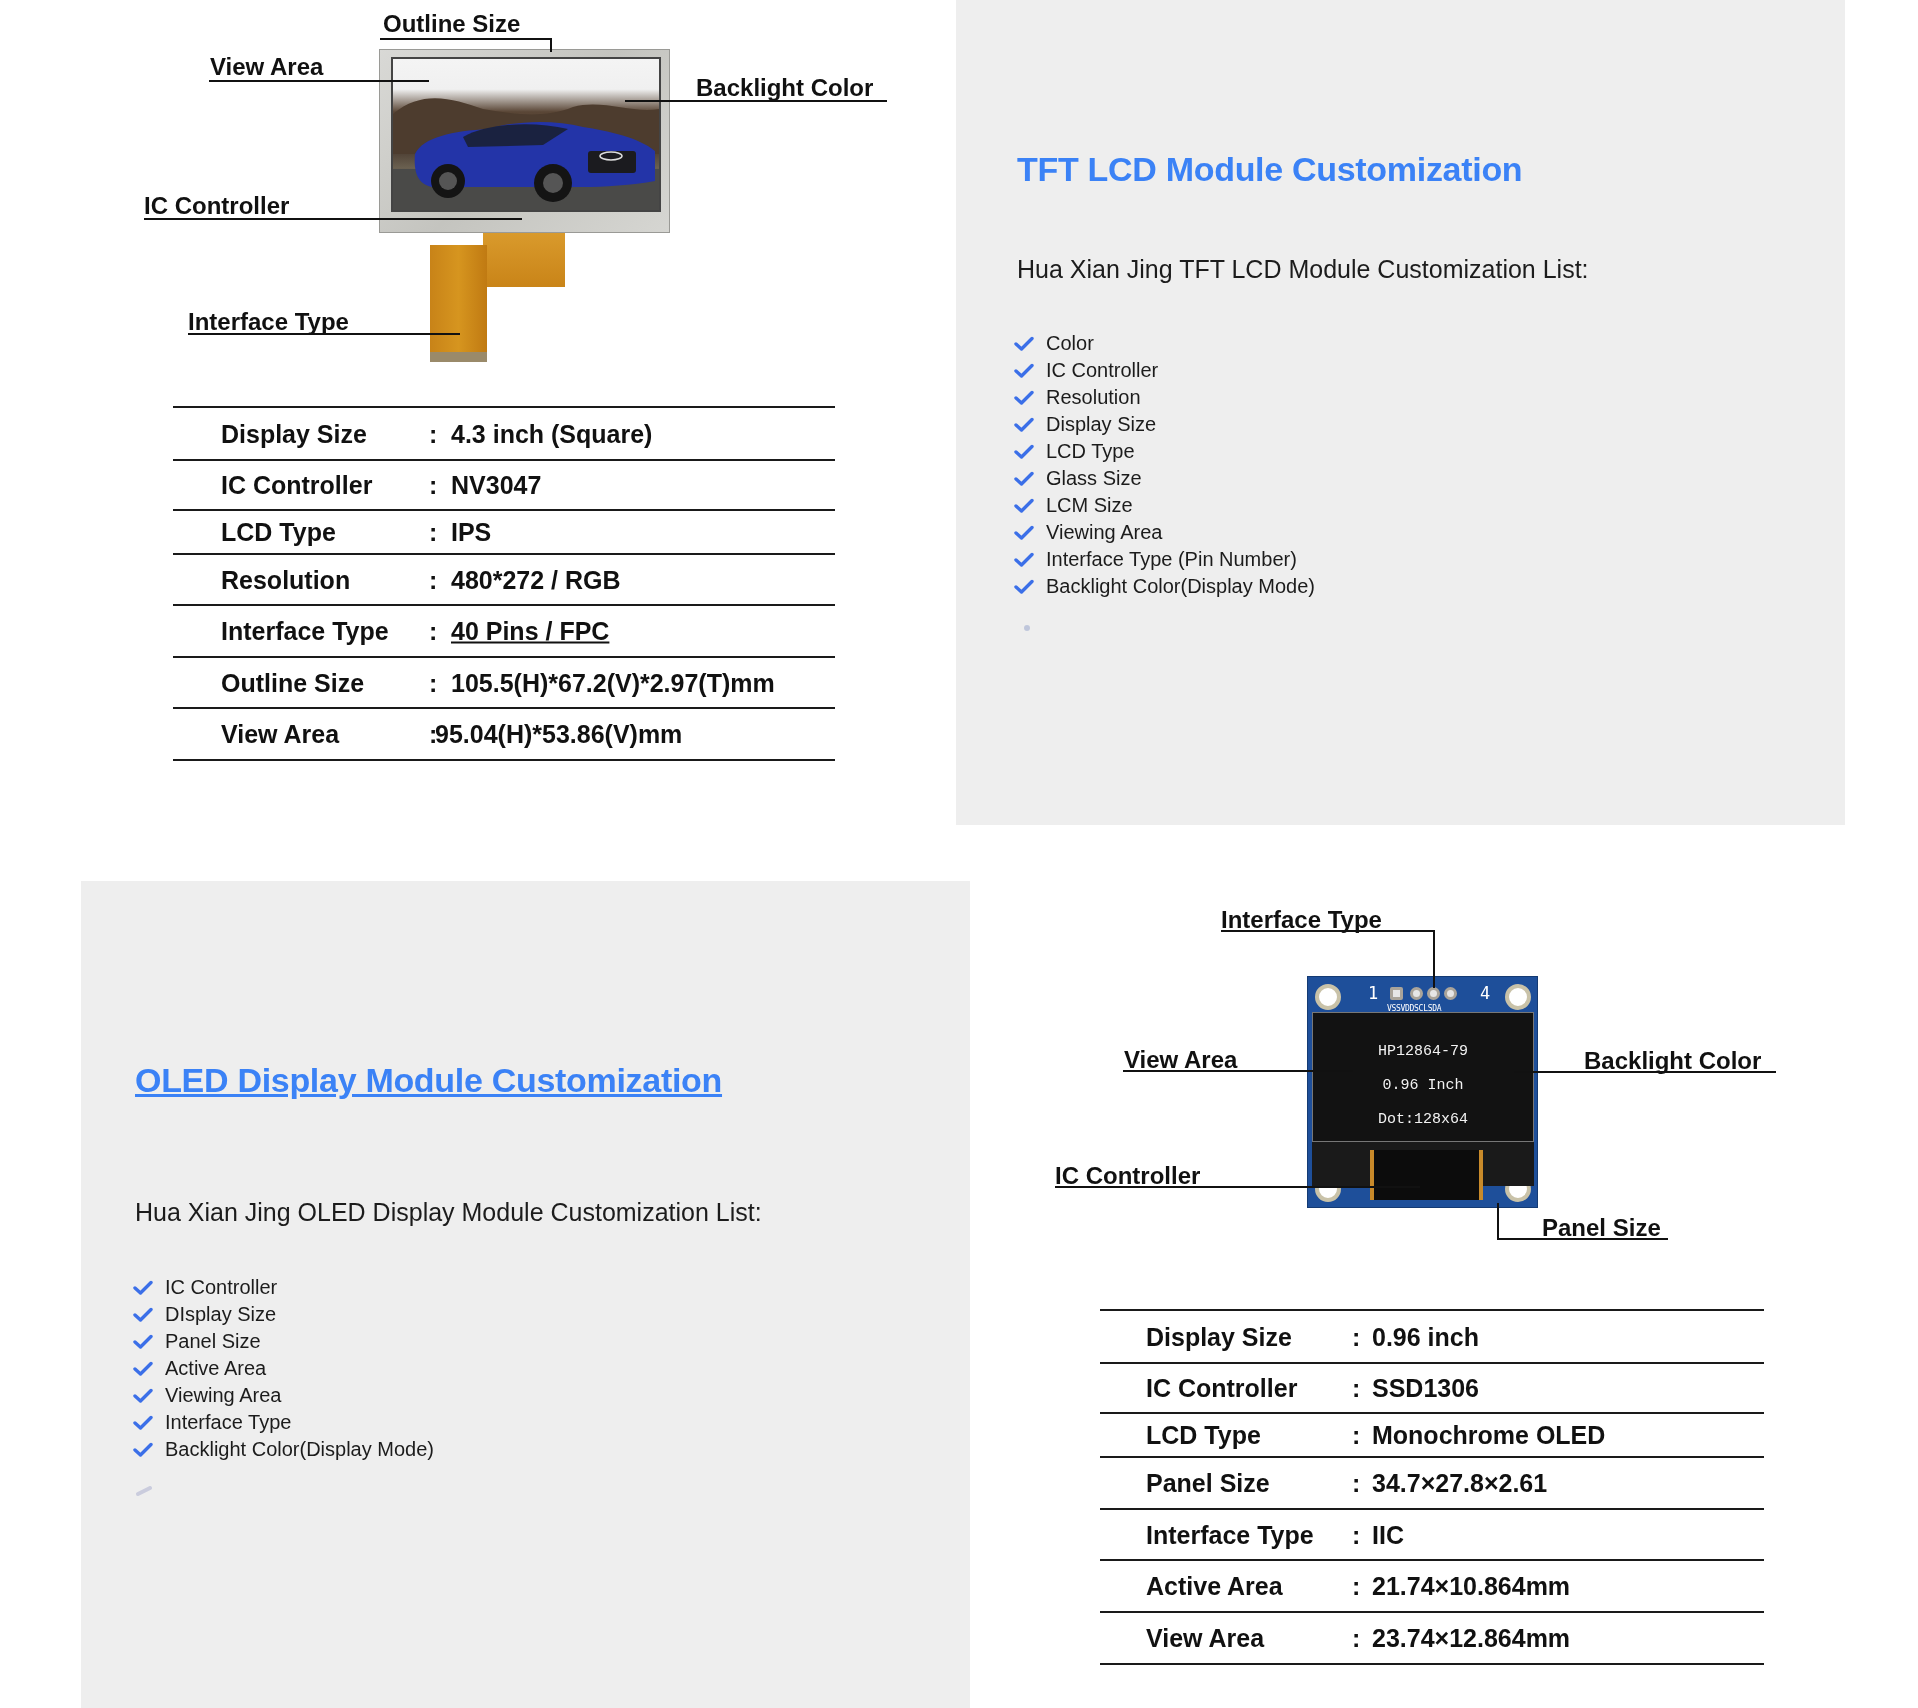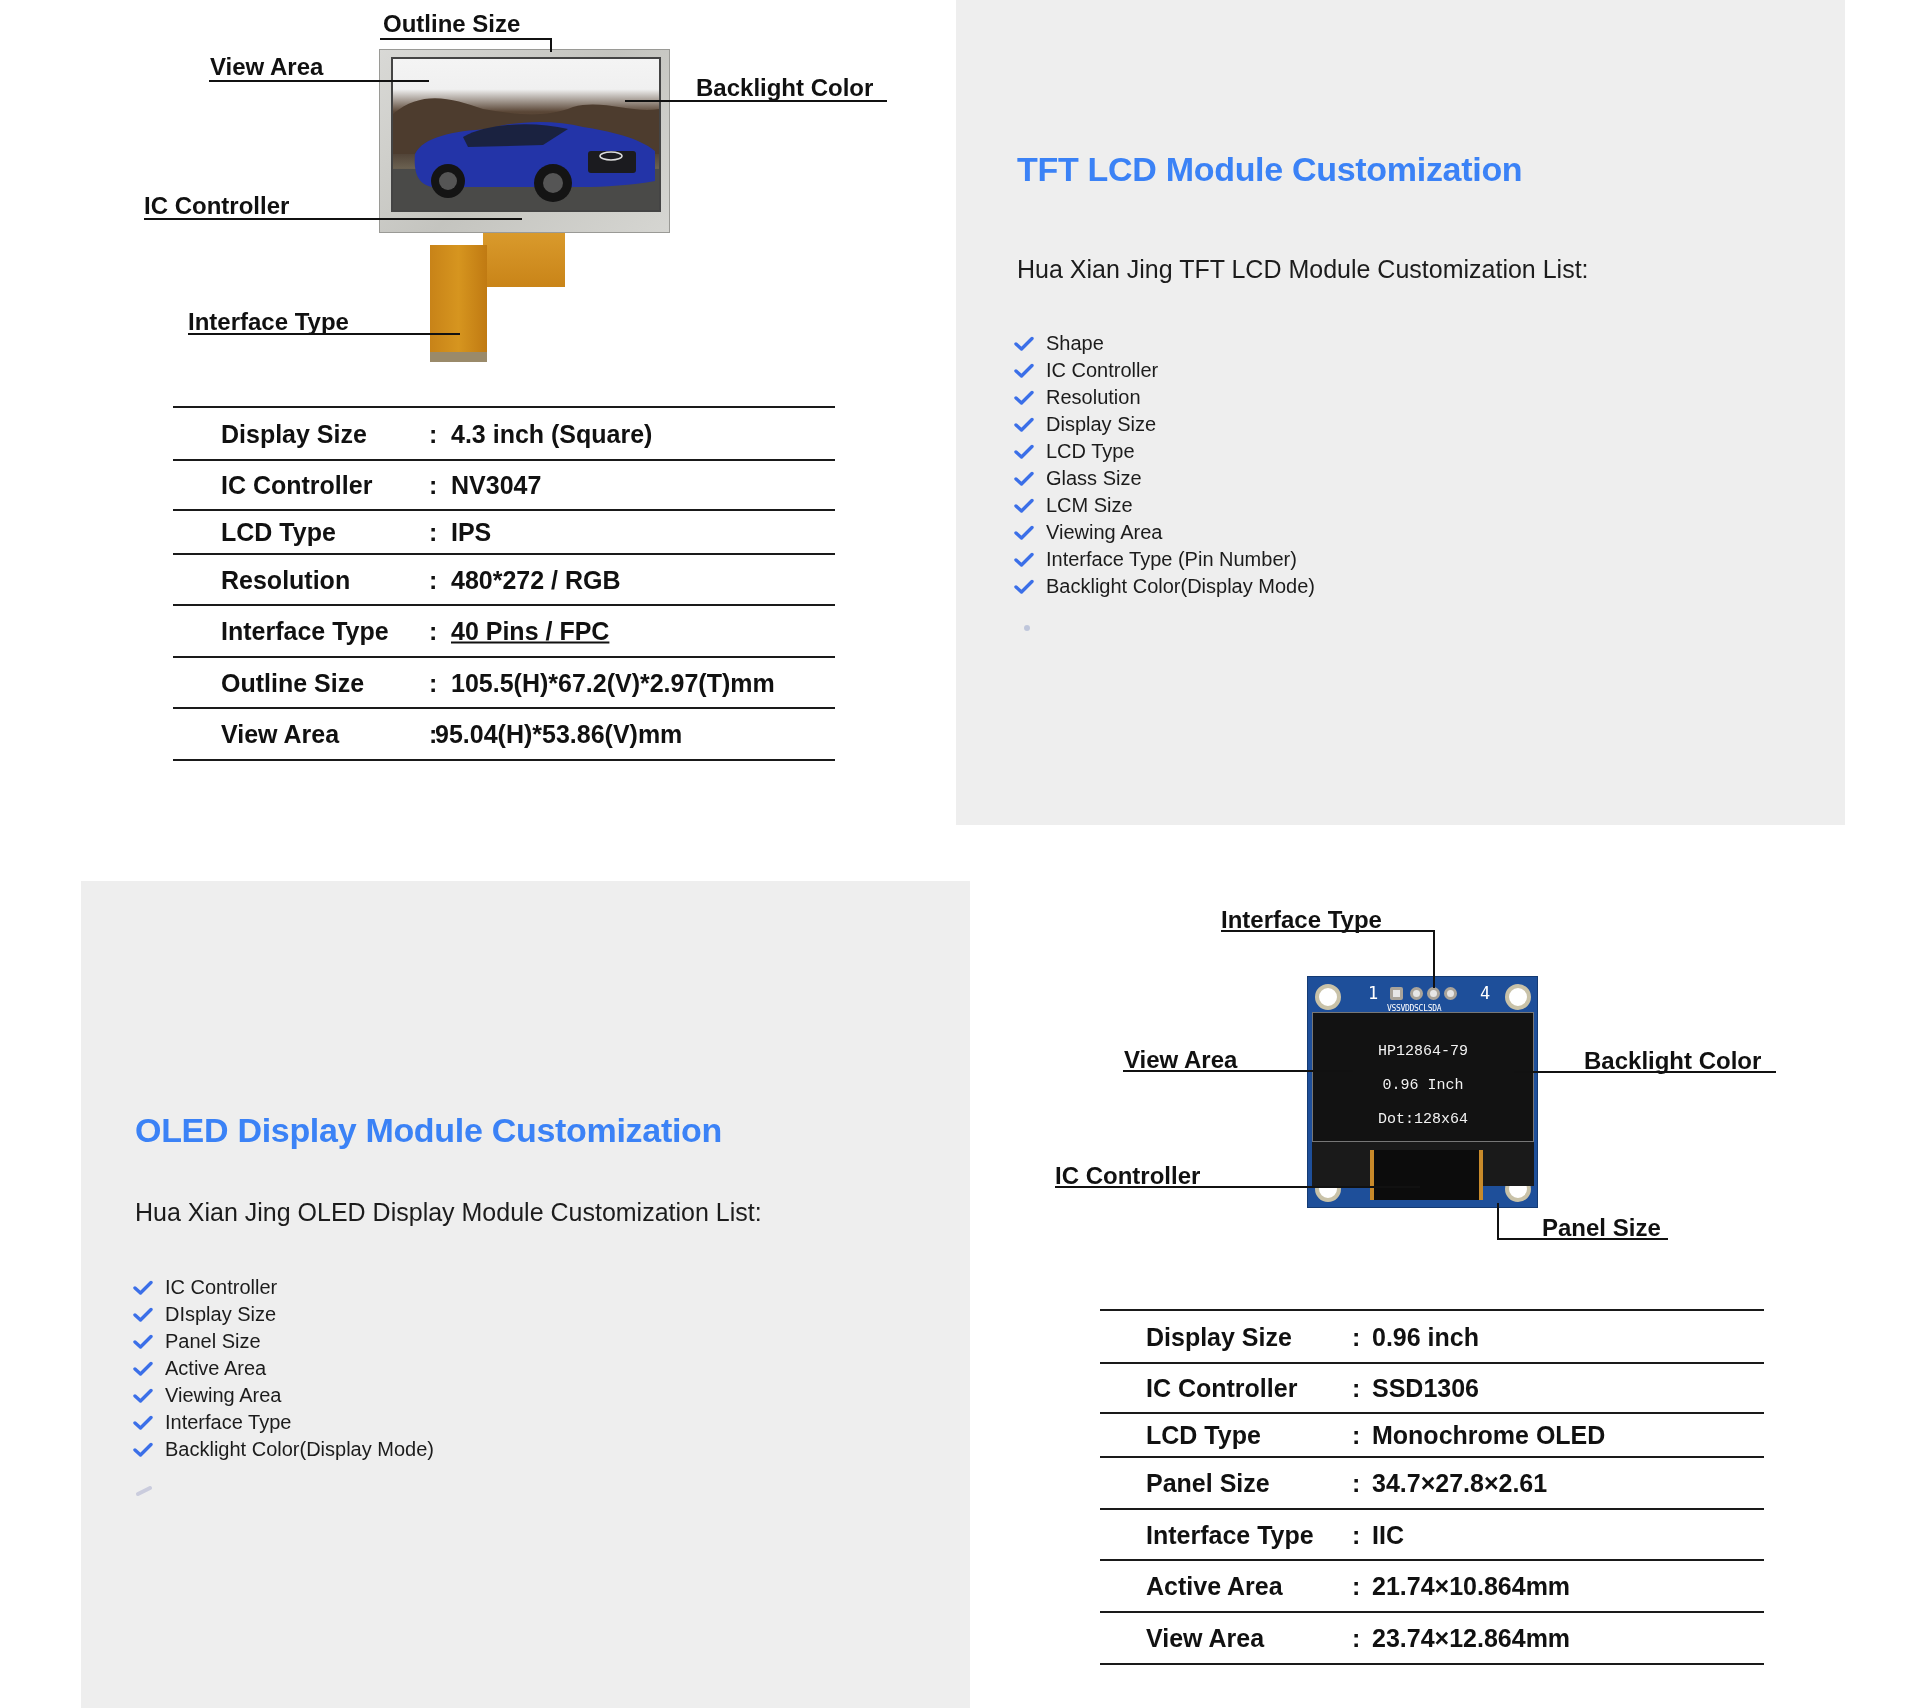--- a/index.html
+++ b/index.html
@@ -186,21 +186,21 @@
 
 <div class="panel-title" style="left:1017px; top:150px;">TFT LCD Module Customization</div>
 <div class="panel-sub" style="left:1017px; top:255px;">Hua Xian Jing TFT LCD Module Customization List:</div>
 <ul class="check-list" id="tft-list" style="left:1014px; top:330px;">
     <li>
       <span class="chk">
         <svg width="20" height="16" viewBox="0 0 20 16">
           <path d="M2 8 L7.5 13 L18 2.5" fill="none" stroke="#3b6fe8" stroke-width="3.4" stroke-linecap="round" stroke-linejoin="round"></path>
         </svg>
       </span>
-      <span>Shape</span>
+      <span>Color</span>
     </li>
     <li>
       <span class="chk">
         <svg width="20" height="16" viewBox="0 0 20 16">
           <path d="M2 8 L7.5 13 L18 2.5" fill="none" stroke="#3b6fe8" stroke-width="3.4" stroke-linecap="round" stroke-linejoin="round"></path>
         </svg>
       </span>
       <span>IC Controller</span>
     </li>
     <li>
@@ -267,21 +267,21 @@
       </span>
       <span>Backlight Color(Display Mode)</span>
     </li>
   </ul>
 <div class="ghost-chk" style="left:1022px; top:622px;">
   <svg width="10" height="12" viewBox="0 0 10 12">
       <circle cx="5" cy="4" r="3" fill="#6b7fb8"></circle>
     </svg>
 </div>
 
-<div class="panel-title" style="left:135px; top:1111px;">OLED Display Module Customization</div>
+<div class="panel-title" style="left:135px; top:1061px;text-decoration:underline;">OLED Display Module Customization</div>
 <div class="panel-sub" style="left:135px; top:1198px;">Hua Xian Jing OLED Display Module Customization List:</div>
 <ul class="check-list" id="oled-list" style="left:133px; top:1274px;">
     <li>
       <span class="chk">
         <svg width="20" height="16" viewBox="0 0 20 16">
           <path d="M2 8 L7.5 13 L18 2.5" fill="none" stroke="#3b6fe8" stroke-width="3.4" stroke-linecap="round" stroke-linejoin="round"></path>
         </svg>
       </span>
       <span>IC Controller</span>
     </li>

